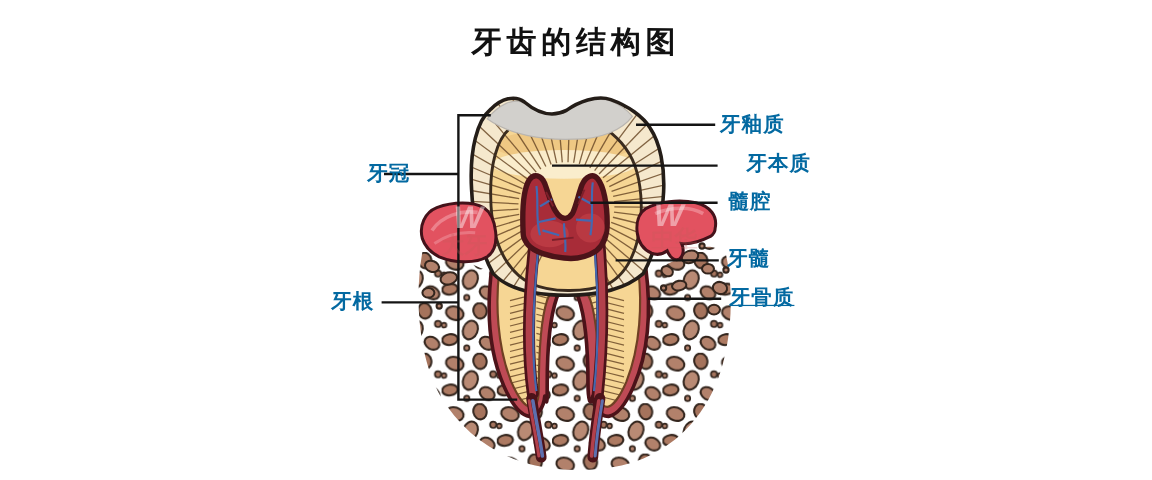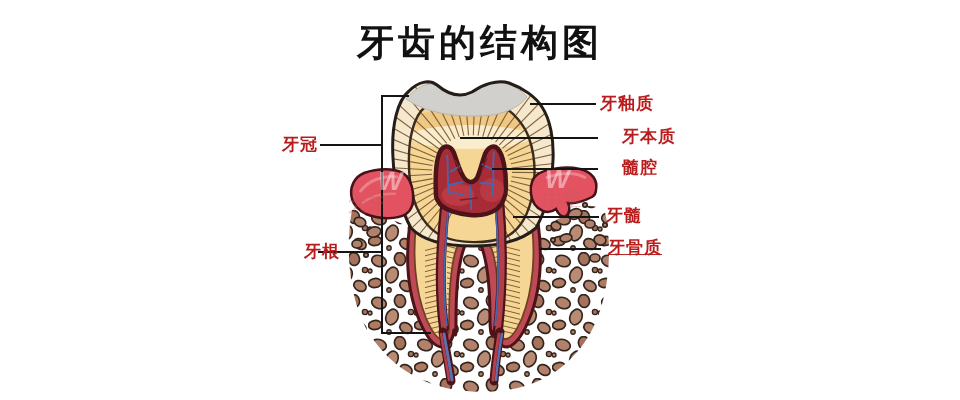--- a/index.html
+++ b/index.html
@@ -1,34 +1,34 @@
 <!DOCTYPE html>
 <html><head>
 <meta charset="utf-8">
 <style>
   html,body{margin:0;padding:0;background:#fff;}
   .stage{position:relative;width:960px;height:400px;background:#ffffff;overflow:hidden;
          font-family:"Liberation Sans","DejaVu Sans",sans-serif;}
   .title{position:absolute;left:0;top:18px;width:960px;text-align:center;
-         font-size:37px;font-weight:700;letter-spacing:4px;color:#111;}
+         font-size:25px;font-weight:700;letter-spacing:4px;color:#111;}
   .art{position:absolute;left:0;top:0;width:960px;height:400px;}
   .lbl{position:absolute;transform:translateY(-52%);font-size:17px;font-weight:600;
-       letter-spacing:1px;color:#b91c1c;white-space:nowrap;}
+       letter-spacing:1px;color:#0369a1;white-space:nowrap;}
   .lbl.left{text-align:right;}
-  .lbl-crown{right:642px;top:145px;}
-  .lbl-root{right:620px;top:252px;}
+  .lbl-crown{right:618px;top:145px;}
+  .lbl-root{right:648px;top:252px;}
   .lbl-enamel{left:600px;top:104px;}
   .lbl-dentin{left:622px;top:137px;}
-  .lbl-pulpcavity{left:622px;top:168px;}
+  .lbl-pulpcavity{left:607px;top:168px;}
   .lbl-pulp{left:606px;top:216px;text-align:center;}
   .lbl-cementum{left:608px;top:248px;text-decoration:underline;}
   .wm{position:absolute;font-weight:700;pointer-events:none;}
   .wm-w1{left:378px;top:166px;font-size:26px;color:#ffffff;opacity:.45;font-style:italic;}
   .wm-w2{left:545px;top:164px;font-size:26px;color:#ffffff;opacity:.45;font-style:italic;}
-  .wm-r1{left:348px;top:192px;font-size:19px;color:#c85a5a;opacity:.28;}
+  .wm-r1{left:368px;top:192px;font-size:19px;color:#c85a5a;opacity:.28;}
   .wm-r2{left:543px;top:186px;font-size:19px;color:#c85a5a;opacity:.28;text-decoration:underline;}
 </style>
 </head>
 <body>
 
 <div class="stage">
 
   <div class="title">牙齿的结构图</div>
 
   <svg id="art" class="art" viewBox="0 0 960 400" xmlns="http://www.w3.org/2000/svg">

